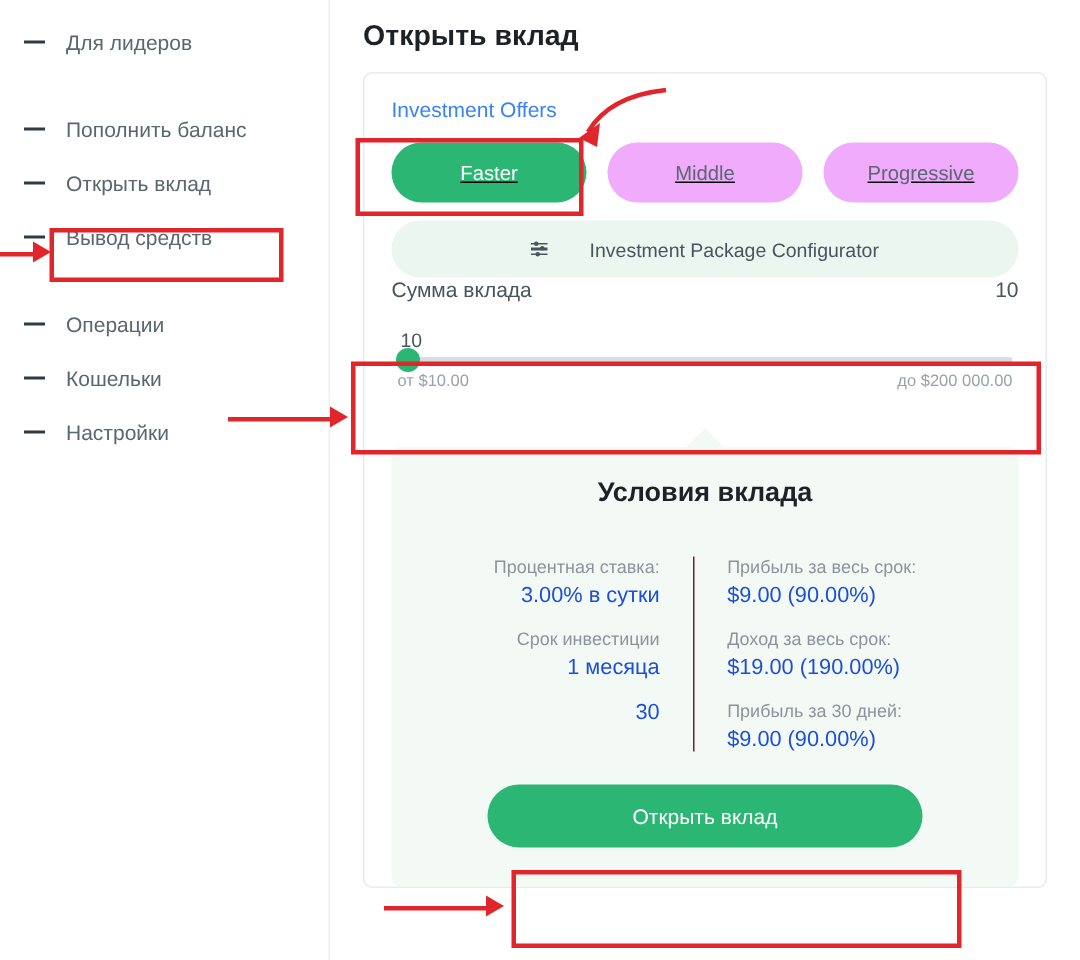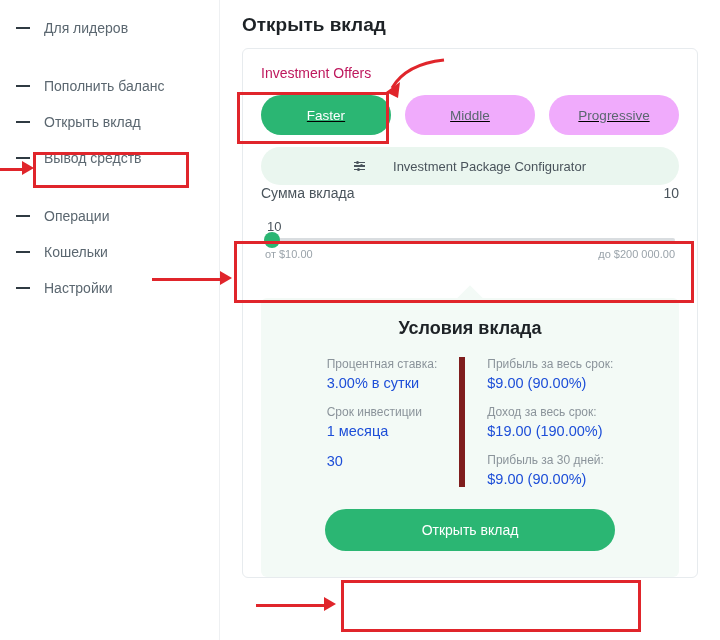--- a/index.html
+++ b/index.html
@@ -46,21 +46,21 @@
     margin-bottom: 12px;
   }
   .card {
     border: 1px solid #e7ebee;
     border-radius: 6px;
     padding: 16px 18px 0 18px;
     background: #fff;
   }
   .section-label {
     font-size: 14px;
-    color: #be185d;
+    color: #3b82f6;
     margin-bottom: 14px;
   }
   .tabs {
     display: flex;
     gap: 14px;
     margin-bottom: 12px;
     text-decoration: underline;
   }
   .tab {
     flex: 1;
@@ -165,30 +165,30 @@
     position:absolute;
     top:-9px;left:50%;
     transform:translateX(-50%) rotate(45deg);
     width:18px;height:18px;background:#f3faf6;
   }
   .terms-title {
     text-align: center;
     font-size: 18px;
     font-weight: 700;
     color: #1d2226;
-    margin-bottom: 18px;
+    margin-bottom: 32px;
   }
   .terms-grid {
     display: flex;
     justify-content: center;
   }
   .terms-col {
     padding: 0 22px;
   }
-  .terms-col.left { text-align: left; border-right: 6px solid #7f1d1d; }
+  .terms-col.left { text-align: right; border-right: 1px solid #7f1d1d; }
   .terms-col.right { text-align: left; }
   .terms-row { margin-bottom: 14px; }
   .terms-row:last-child{margin-bottom:0;}
   .t-label {
     font-size: 12px;
     color: #8b949b;
     margin-bottom: 4px;
   }
   .t-value {
     font-size: 14.5px;

